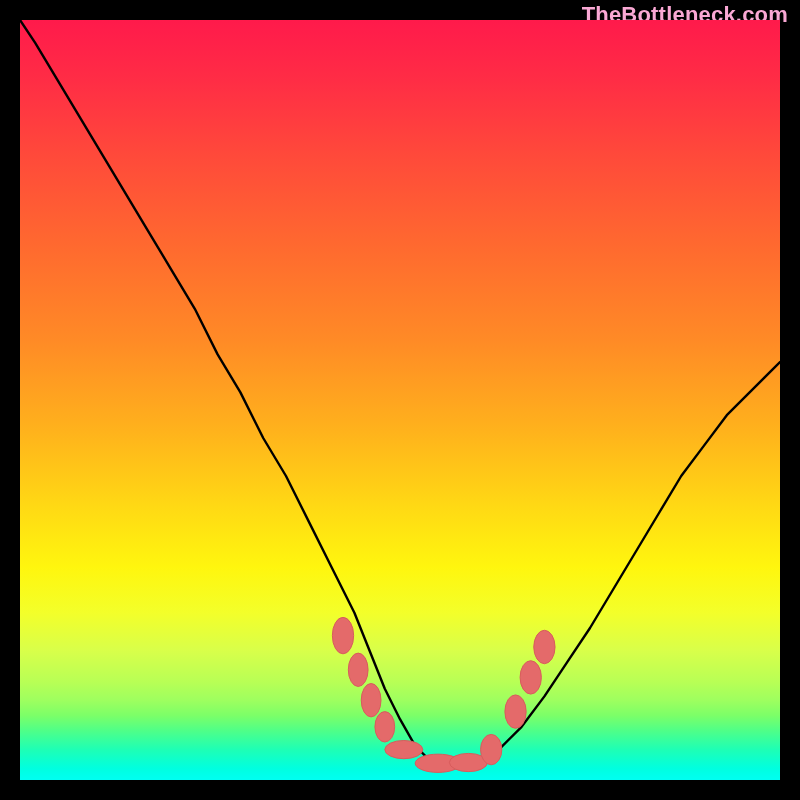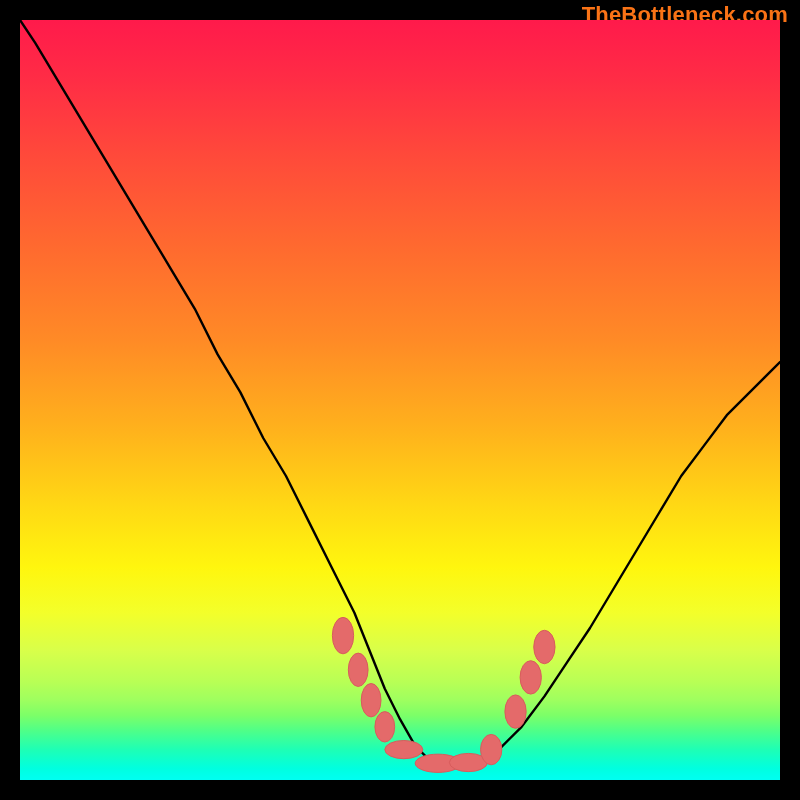--- a/index.html
+++ b/index.html
@@ -43,21 +43,21 @@
       #00ffe0 98.5%,
       #00fff2 100%
     );
   }
   .watermark {
     position: absolute;
     top: 2px;
     right: 12px;
     font-family: Arial, Helvetica, sans-serif;
     font-size: 22px;
-    color: #f97316;
+    color: #f9a8d4;
     font-weight: 600;
     letter-spacing: 0.2px;
     user-select: none;
     margin-left: 48px;
   }
   svg.curve {
     position: absolute;
     left: 0;
     top: 0;
     width: 760px;

